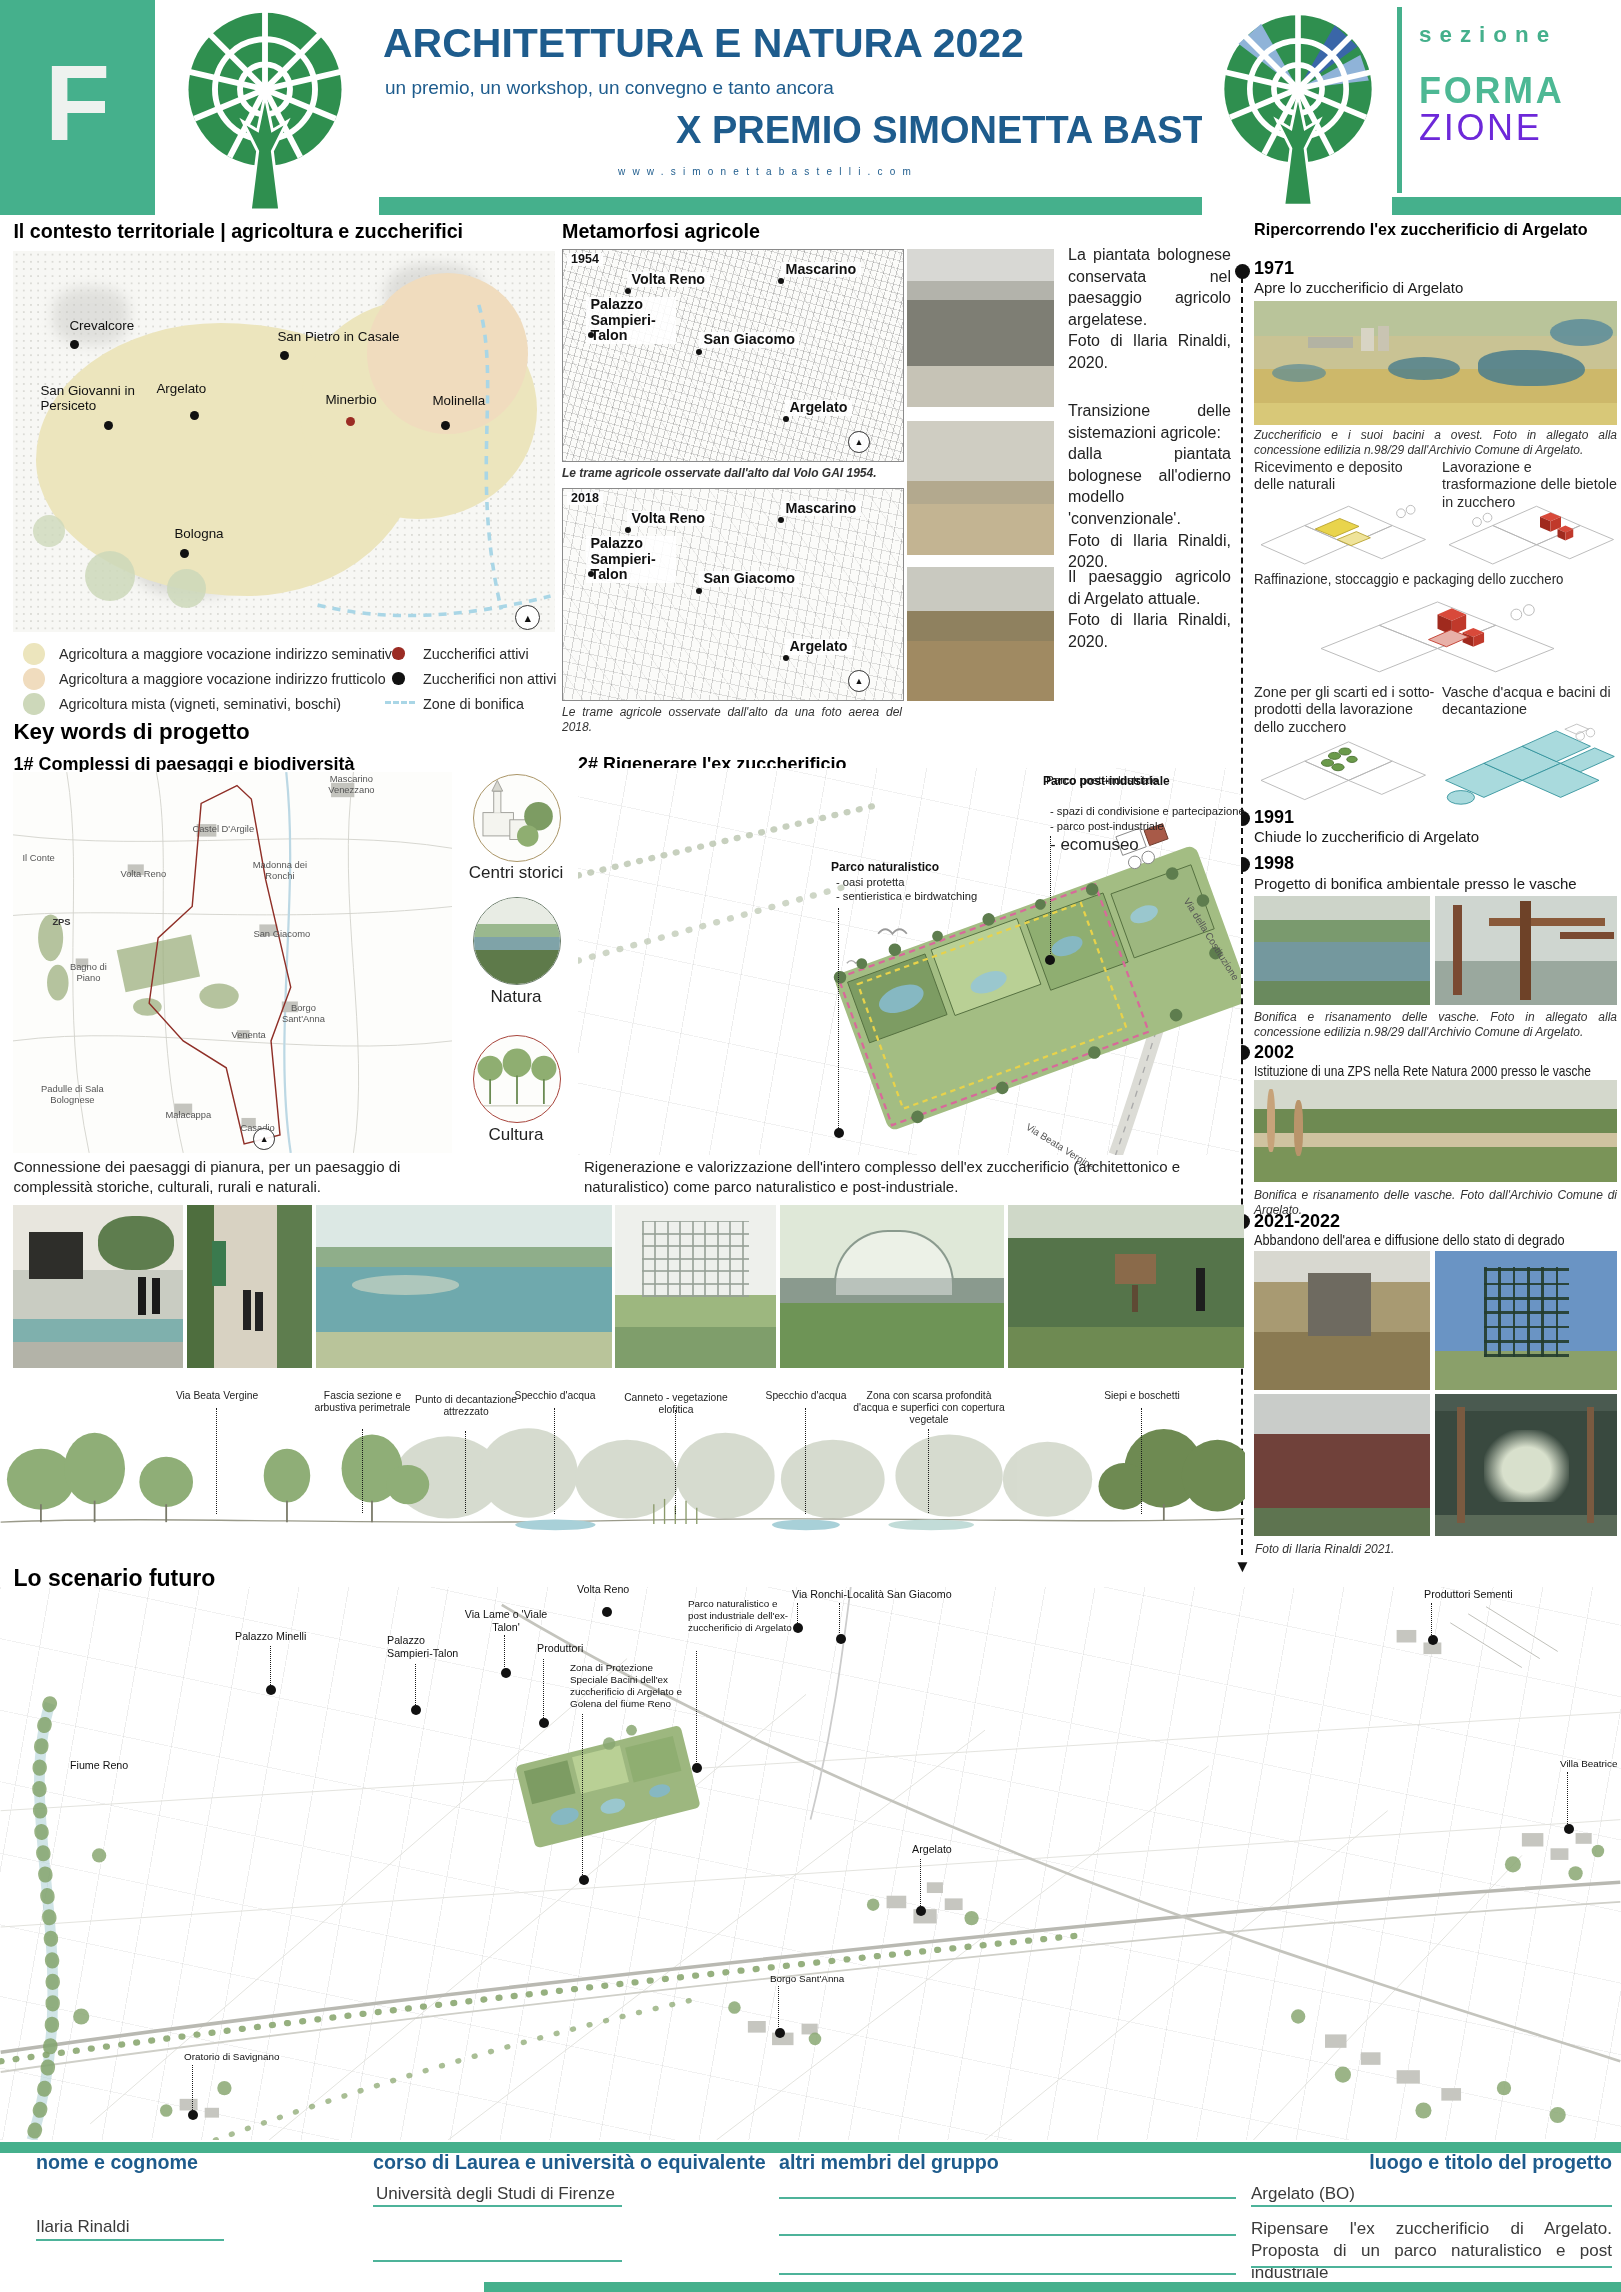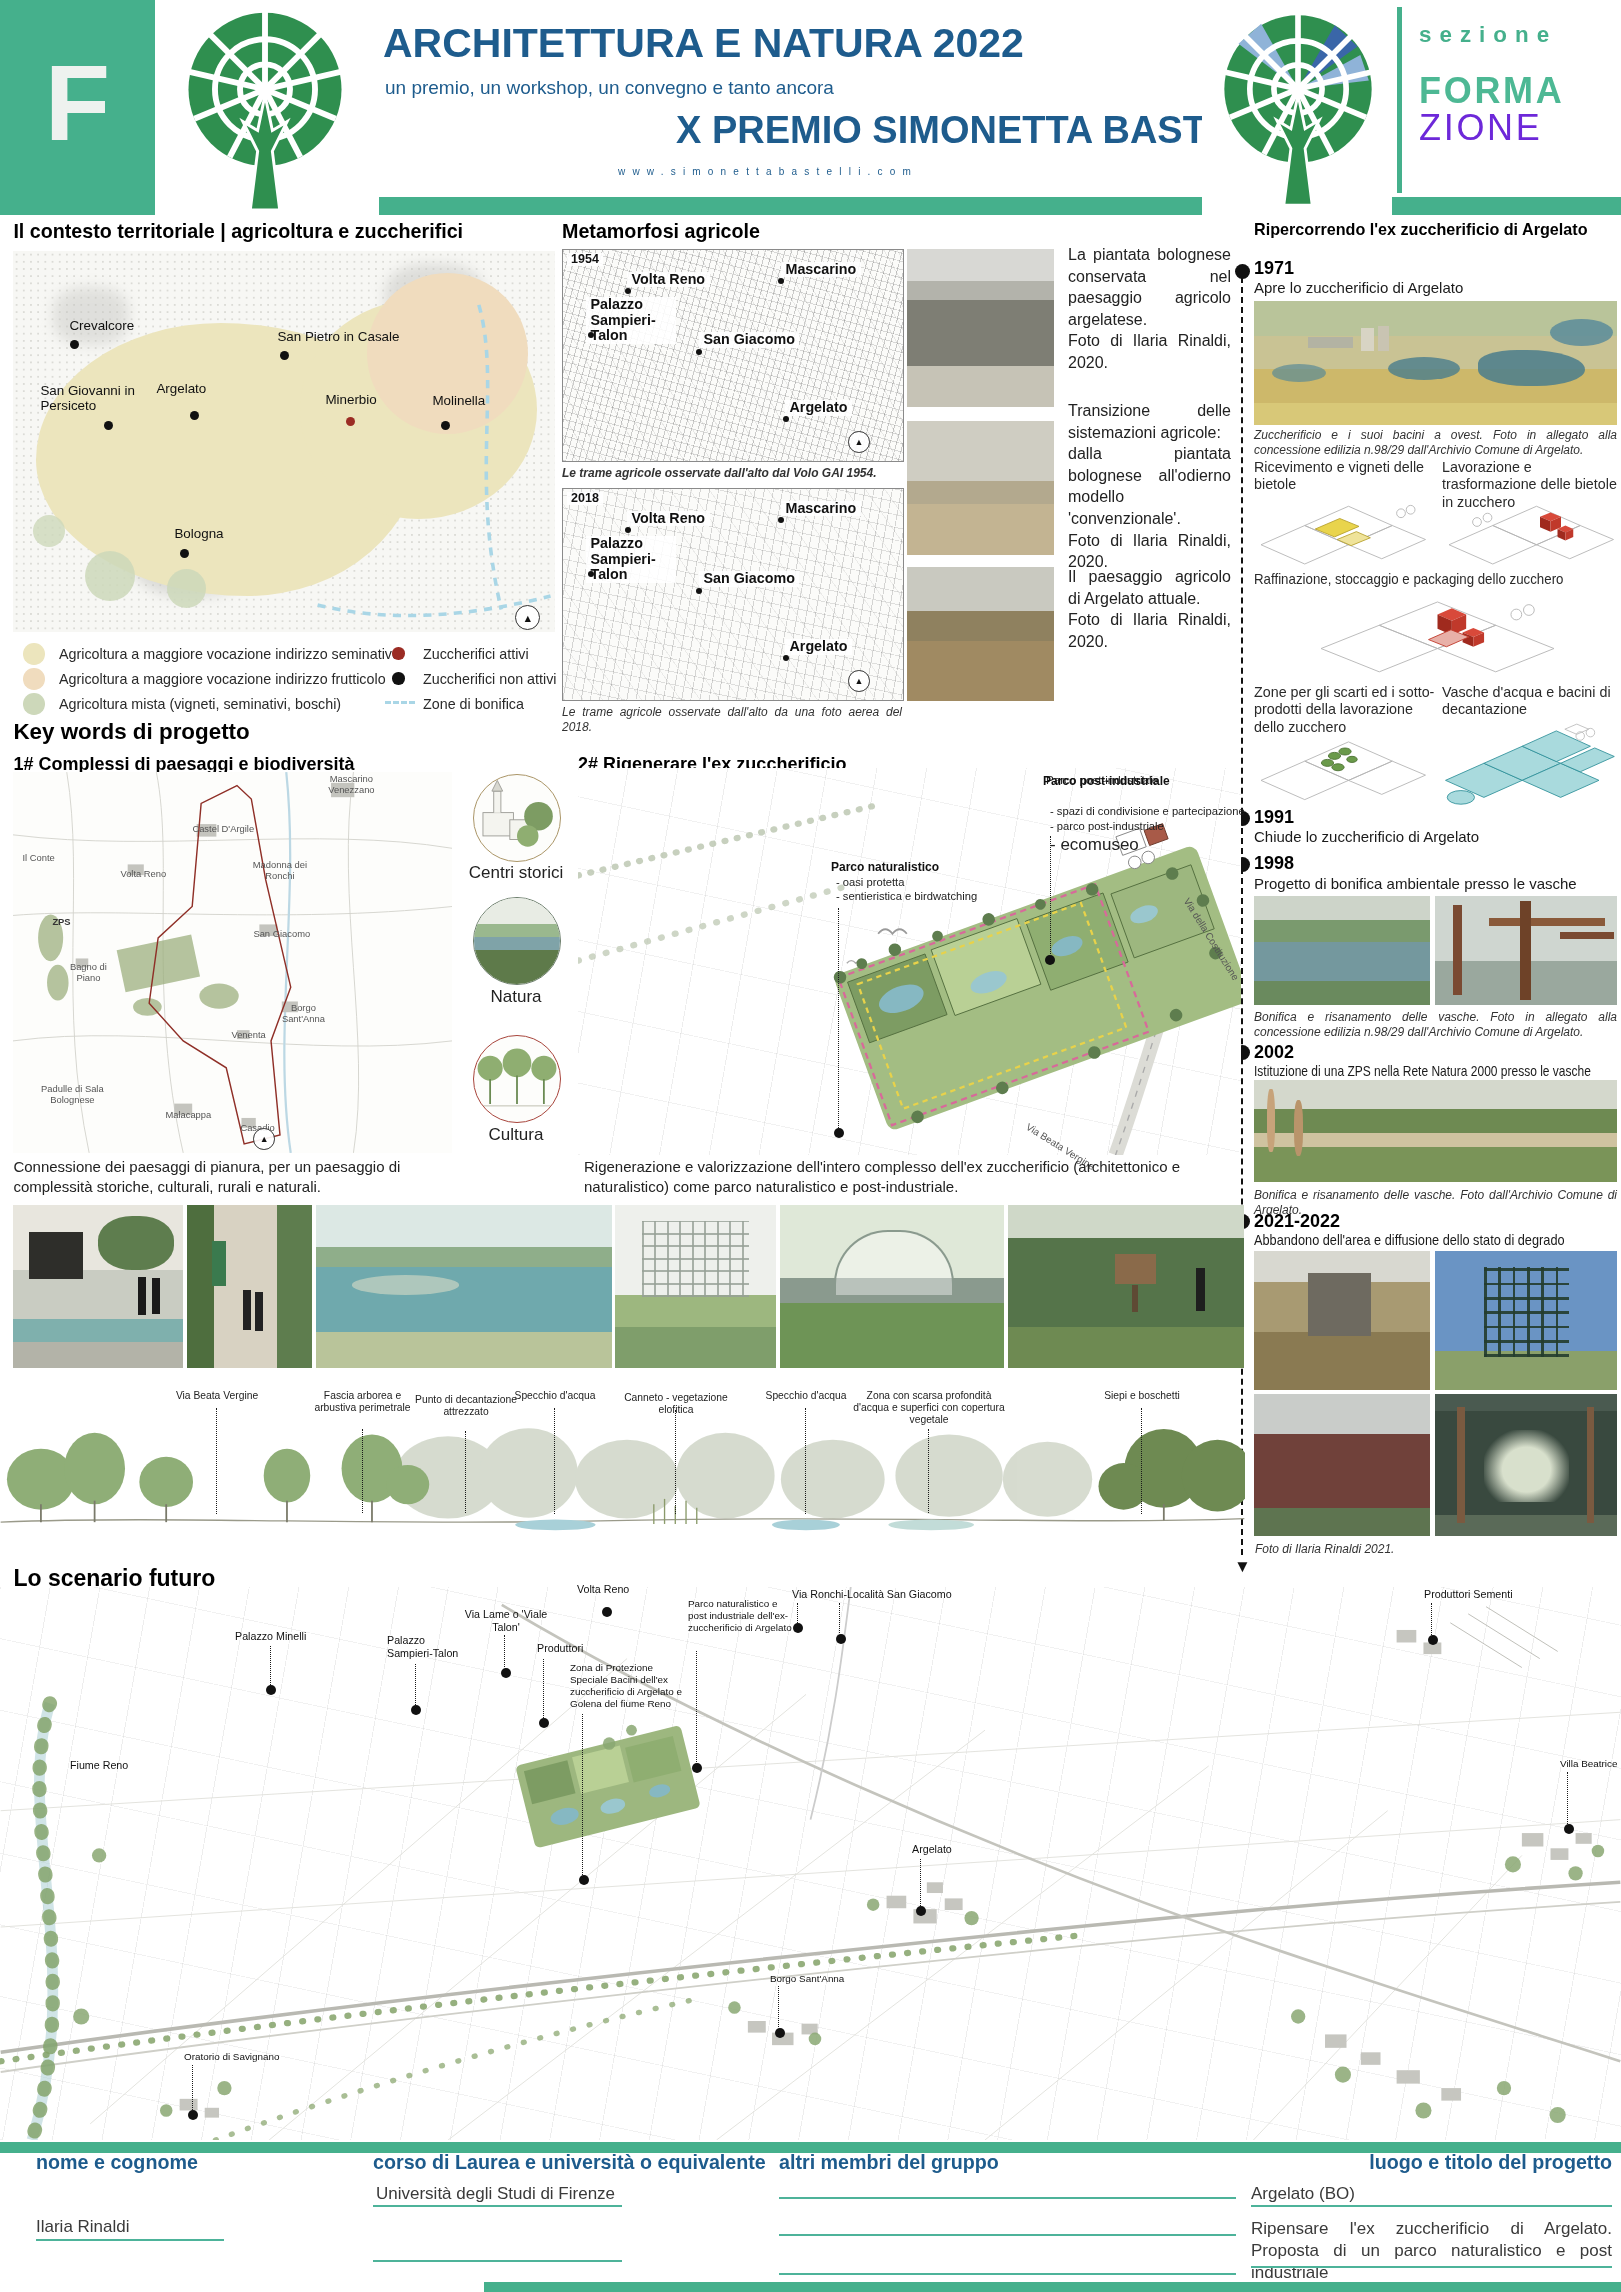--- a/index.html
+++ b/index.html
@@ -211,21 +211,21 @@
     <div class="abs" style="left:224px;top:49px;width:107px;height:36px;background:#4a7d8c;border-radius:40% 60% 50% 50%;opacity:.85;"></div>
     <div class="abs" style="left:296px;top:18px;width:63px;height:27px;background:#55889a;border-radius:50%;opacity:.8;"></div>
     <div class="abs" style="left:134px;top:56px;width:72px;height:23px;background:#4a7d8c;border-radius:50%;opacity:.8;"></div>
     <div class="abs" style="left:18px;top:63px;width:54px;height:18px;background:#5a8a96;border-radius:50%;opacity:.7;"></div>
     <div class="abs" style="left:107px;top:27px;width:12.5px;height:23px;background:#d8d4c4;"></div>
     <div class="abs" style="left:124px;top:25px;width:10.7px;height:25px;background:#c9c4b2;"></div>
     <div class="abs" style="left:54px;top:36px;width:45px;height:10.7px;background:#b3b3a3;"></div>
   </div>
   <div class="cap" style="left:1254px;top:428px;width:363px;">Zuccherificio e i suoi bacini a ovest. Foto in allegato alla concessione edilizia n.98/29 dall'Archivio Comune di Argelato.</div>
 
-  <div class="dlabel" style="left:1254px;top:459px;width:179px;">Ricevimento e vigneti delle bietole</div>
+  <div class="dlabel" style="left:1254px;top:459px;width:179px;">Ricevimento e deposito delle naturali</div>
   <div class="dlabel" style="left:1442px;top:459px;width:179px;">Lavorazione e trasformazione delle bietole in zucchero</div>
   <svg class="abs" style="left:1254px;top:494px;" width="175" height="77" viewBox="0 0 200 88">
     <g fill="none" stroke="#b4b4b4">
         <path d="M8 58 L58 36 L108 58 L58 80 Z"></path>
         <path d="M58 36 L108 14 L158 36 L108 58 Z"></path>
         <path d="M108 58 L158 36 L196 52 L146 74 Z"></path>
         <circle cx="168" cy="22" r="5"></circle>
         <circle cx="179" cy="18" r="5"></circle>
       </g>
     <path d="M70 40 L98 28 L120 37 L92 49 Z" fill="#e9d44c" stroke="#b7a12e"></path>
@@ -558,21 +558,21 @@
     <g stroke="#8a9a6a" stroke-width="1.5">
         <line x1="730" y1="140" x2="730" y2="162"></line>
         <line x1="742" y1="134" x2="742" y2="162"></line>
         <line x1="754" y1="142" x2="754" y2="162"></line>
         <line x1="766" y1="136" x2="766" y2="162"></line>
         <line x1="778" y1="144" x2="778" y2="162"></line>
       </g>
   </svg>
   <div class="sdl" style="left:172px;top:1390px;width:90px;">Via Beata Vergine</div>
   <div class="leader" style="left:216px;top:1408px;height:106px;"></div>
-  <div class="sdl" style="left:309px;top:1390px;width:107px;">Fascia arborea e arbustiva perimetrale</div>
+  <div class="sdl" style="left:309px;top:1390px;width:107px;">Fascia sezione e arbustiva perimetrale</div>
   <div class="leader" style="left:362px;top:1429px;height:84px;"></div>
   <div class="sdl" style="left:414px;top:1394px;width:104px;">Punto di decantazione attrezzato</div>
   <div class="leader" style="left:465px;top:1431px;height:82px;"></div>
   <div class="sdl" style="left:510px;top:1390px;width:90px;">Specchio d'acqua</div>
   <div class="leader" style="left:554px;top:1408px;height:106px;"></div>
   <div class="sdl" style="left:609px;top:1392px;width:134px;">Canneto - vegetazione elofitica</div>
   <div class="leader" style="left:675px;top:1410px;height:104px;"></div>
   <div class="sdl" style="left:761px;top:1390px;width:90px;">Specchio d'acqua</div>
   <div class="leader" style="left:805px;top:1408px;height:106px;"></div>
   <div class="sdl" style="left:853px;top:1390px;width:152px;">Zona con scarsa profondità d'acqua e superfici con copertura vegetale</div>

